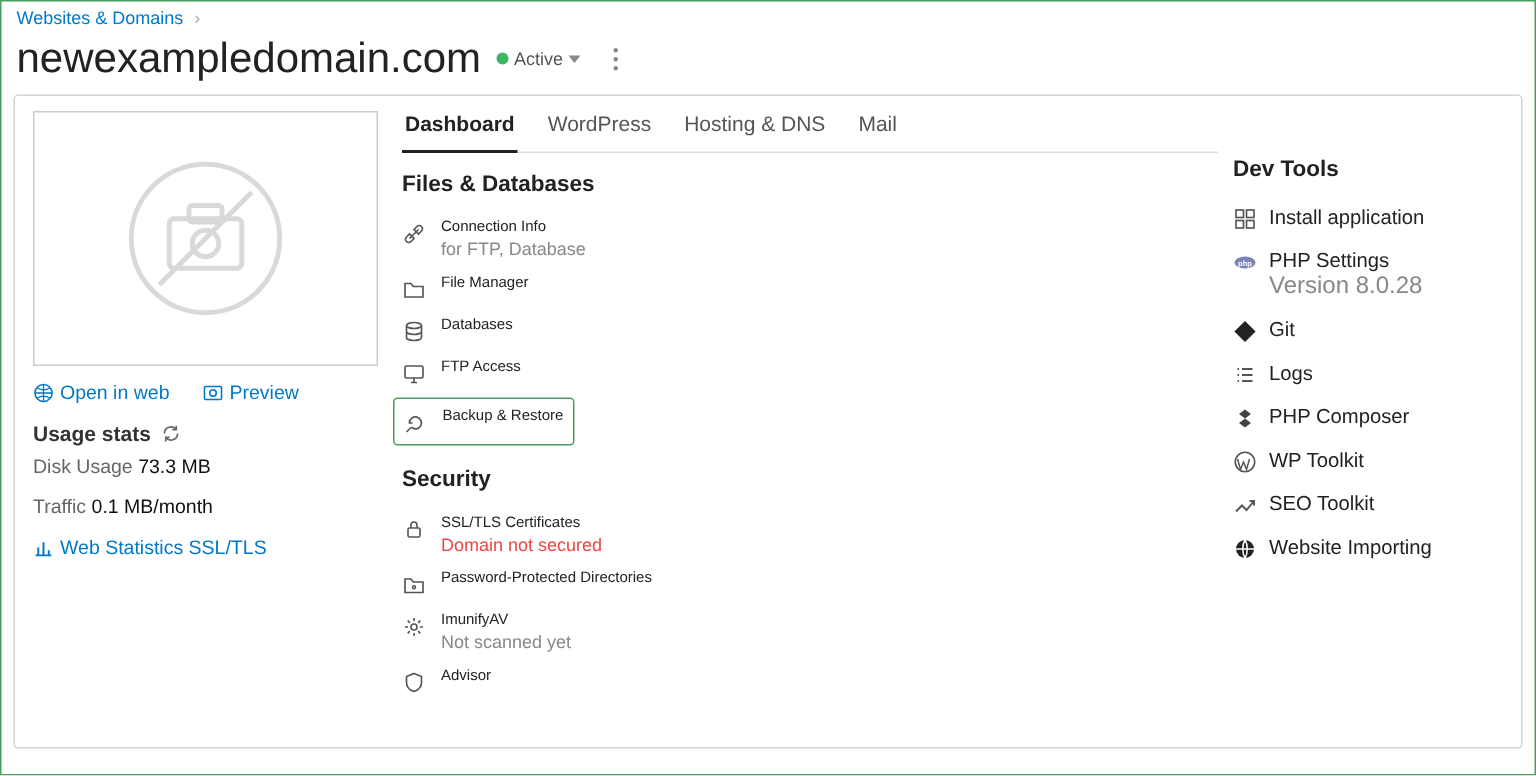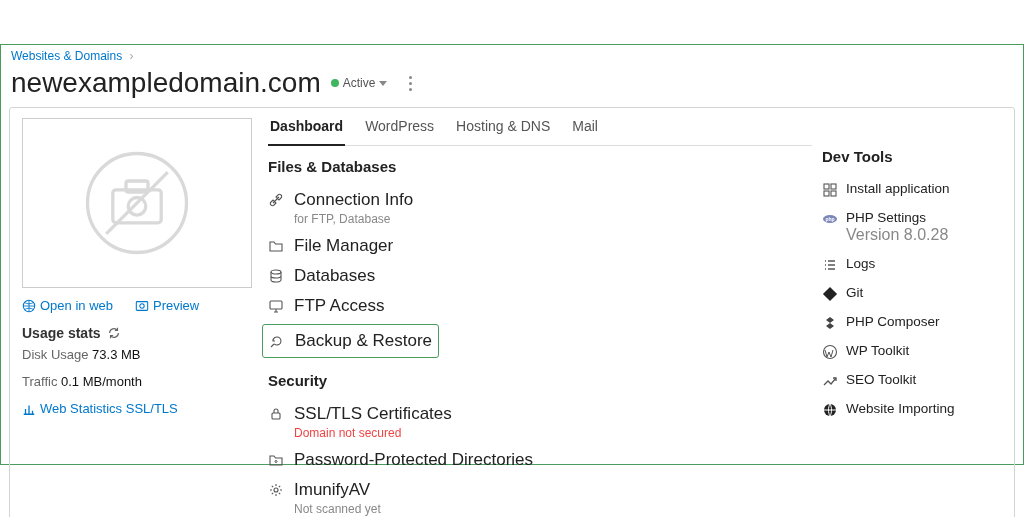--- a/index.html
+++ b/index.html
@@ -8,23 +8,22 @@
     font-size: 13px;
     color: #333;
     background: #fff;
     width: 1024px;
     height: 517px;
     overflow: hidden;
   }
   .frame {
     border: 1px solid #4a9d5f;
     width: 1024px;
-    height: 421px;
+    height: 517px;
     position: relative;
-    margin-top: 44px;
   }
   .breadcrumb {
     padding: 4px 10px 2px 10px;
     font-size: 12px;
   }
   .breadcrumb a { color: #0078cc; text-decoration: none; }
   .breadcrumb .chev { color: #aaa; padding-left: 4px; }
   .titlebar {
     display: flex;
     align-items: center;
@@ -92,21 +91,21 @@
   .tab.active { font-weight: 700; color: #222; border-bottom: 2px solid #222; margin-bottom: -1px; }
 
   .section-head { font-weight: 700; font-size: 15px; color: #222; margin: 4px 0 10px 0; }
 
   .item-row {
     display: flex; align-items: flex-start; gap: 10px;
     padding: 5px 0;
   }
   .item-row .ico16 { width: 16px; height: 16px; flex: 0 0 16px; margin-top: 2px; }
   .item-row .ico16 svg { width: 100%; height: 100%; display: block; stroke: #555; fill: none; }
-  .item-title { font-size: 17px; color: #222; }
+  .item-title { font-size: 10px; color: #222; }
   .item-sub { font-size: 12px; color: #888; margin-top: 2px; }
   .item-sub.warn { color: #ef4444; }
   .item-highlight {
     border: 1px solid #4a9d5f;
     border-radius: 3px;
     padding: 6px 6px;
     margin: 3px 0 10px -6px;
     display: inline-flex;
   }
   .item-highlight .item-row { padding: 0; }
@@ -343,35 +342,35 @@
             </svg>
           </span>
       <div>
         <div class="right-title">PHP Settings</div>
         <div class="right-sub">Version 8.0.28</div>
       </div>
     </div>
     <div class="right-item">
       <span class="ico16">
             <svg viewBox="0 0 16 16">
+              <rect x="3" y="3" width="10" height="10" transform="rotate(45 8 8)" fill="#222"></rect>
+            </svg>
+          </span>
+      <div>
+            <div class="right-title">Git</div>
+          </div>
+    </div>
+    <div class="right-item">
+      <span class="ico16">
+            <svg viewBox="0 0 16 16">
               <path d="M3 4h1M6 4h7M3 8h1M6 8h7M3 12h1M6 12h7" stroke="#555" stroke-width="1.3"></path>
             </svg>
           </span>
       <div>
             <div class="right-title">Logs</div>
-          </div>
-    </div>
-    <div class="right-item">
-      <span class="ico16">
-            <svg viewBox="0 0 16 16">
-              <rect x="3" y="3" width="10" height="10" transform="rotate(45 8 8)" fill="#222"></rect>
-            </svg>
-          </span>
-      <div>
-            <div class="right-title">Git</div>
           </div>
     </div>
     <div class="right-item">
       <span class="ico16">
             <svg viewBox="0 0 16 16">
               <path d="M8 2l4 3-4 3-4-3z M8 8l4 3-4 3-4-3z" fill="#444"></path>
             </svg>
           </span>
       <div>
             <div class="right-title">PHP Composer</div>

